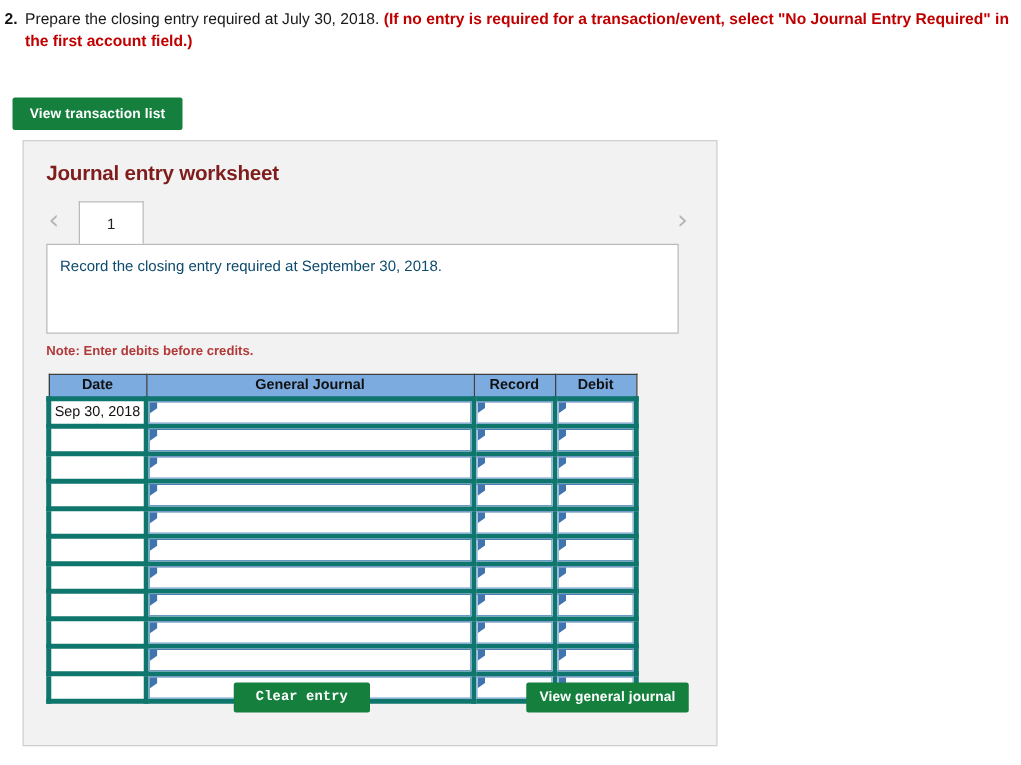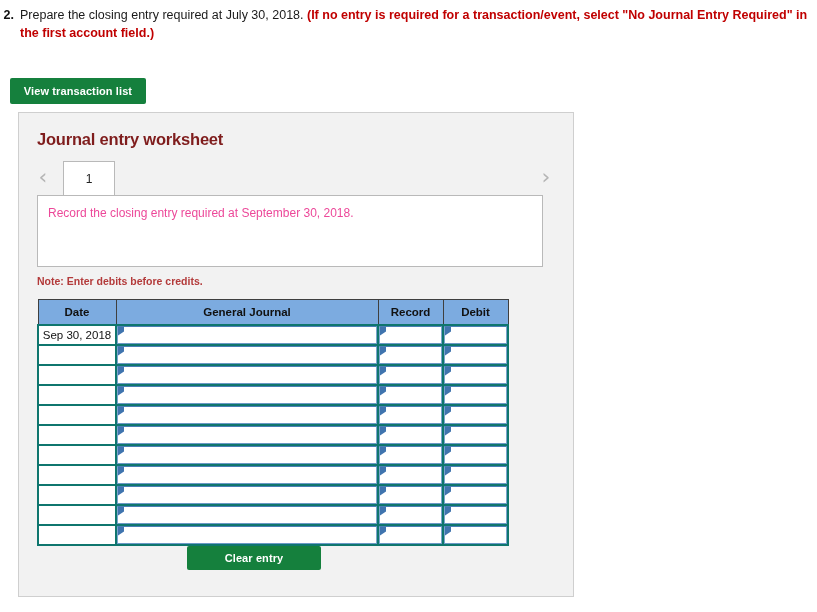--- a/index.html
+++ b/index.html
@@ -125,21 +125,21 @@
     left: 18px; top: 82px;
     width: 506px; height: 72px;
     background: #ffffff;
     border: 1px solid #b9b9b9;
     z-index: 2;
   }
   #instruction-text {
     position: absolute;
     left: 10px; top: 10px;
     font-size: 12px;
-    color: #ec4899;
+    color: #0c4a6e;
   }
 
   #note {
     position: absolute;
     left: 18px; top: 162px;
     font-size: 10.5px;
     font-weight: bold;
     color: #b33a3a;
   }
 
@@ -147,29 +147,29 @@
   #journal-table {
     position: absolute;
     left: 18px; top: 186px;
     width: 470px;
     border-collapse: collapse;
     table-layout: fixed;
   }
   #journal-table th {
     background: #7cabe0;
     border: 1px solid #3f3f3f;
-    height: 25px;
+    height: 19px;
     font-size: 11.5px;
     font-weight: bold;
     color: #111;
     padding: 0;
     text-align: center;
   }
   #journal-table td {
-    border: 2px solid #0f766e;
+    border: 4px solid #0f766e;
     height: 20px;
     padding: 0;
     background: #ffffff;
     vertical-align: middle;
   }
   .col-date   { width: 78px; }
   .col-gj     { width: 262px; }
   .col-debit  { width: 65px; }
   .col-credit { width: 65px; }
 
@@ -196,21 +196,21 @@
     content: "";
     position: absolute;
     left: 0px; top: 0px;
     width: 6px; height: 9px;
     background: #3f74ae;
     clip-path: polygon(0 0, 100% 0, 100% 55%, 0 100%);
   }
 
   
   #record-entry       { position: absolute; left: 18px;  top: 433px; width: 118px; height: 24px; }
-  #clear-entry        { position: absolute; left: 168px; top: 433px; width: 134px; height: 24px; }
+  #clear-entry        { position: absolute; left: 168px; top: 433px; width: 109px; height: 24px; font-family: Liberation Mono, monospace; }
   #view-general-journal { position: absolute; left: 402px; top: 433px; width: 130px; height: 24px; }
 </style>
 </head>
 <body>
 
 <div id="question">
   <span class="qnum">2.</span>
   <span class="qbody"><span>Prepare the closing entry required at July 30, 2018. </span><span class="qred">(If no entry is required for a transaction/event, select "No Journal Entry Required" in the first account field.)</span></span>
 </div>
 
@@ -377,13 +377,14 @@
             <div class="cellinput"></div>
           </td>
           <td class="input-cell">
             <div class="cellinput"></div>
           </td>
         </tr>
       </tbody>
   </table>
 
   <button class="btn" id="clear-entry">Clear entry</button>
+  <button class="btn" id="view-general-journal">View general journal</button>
 </div>
 
 </body></html>

